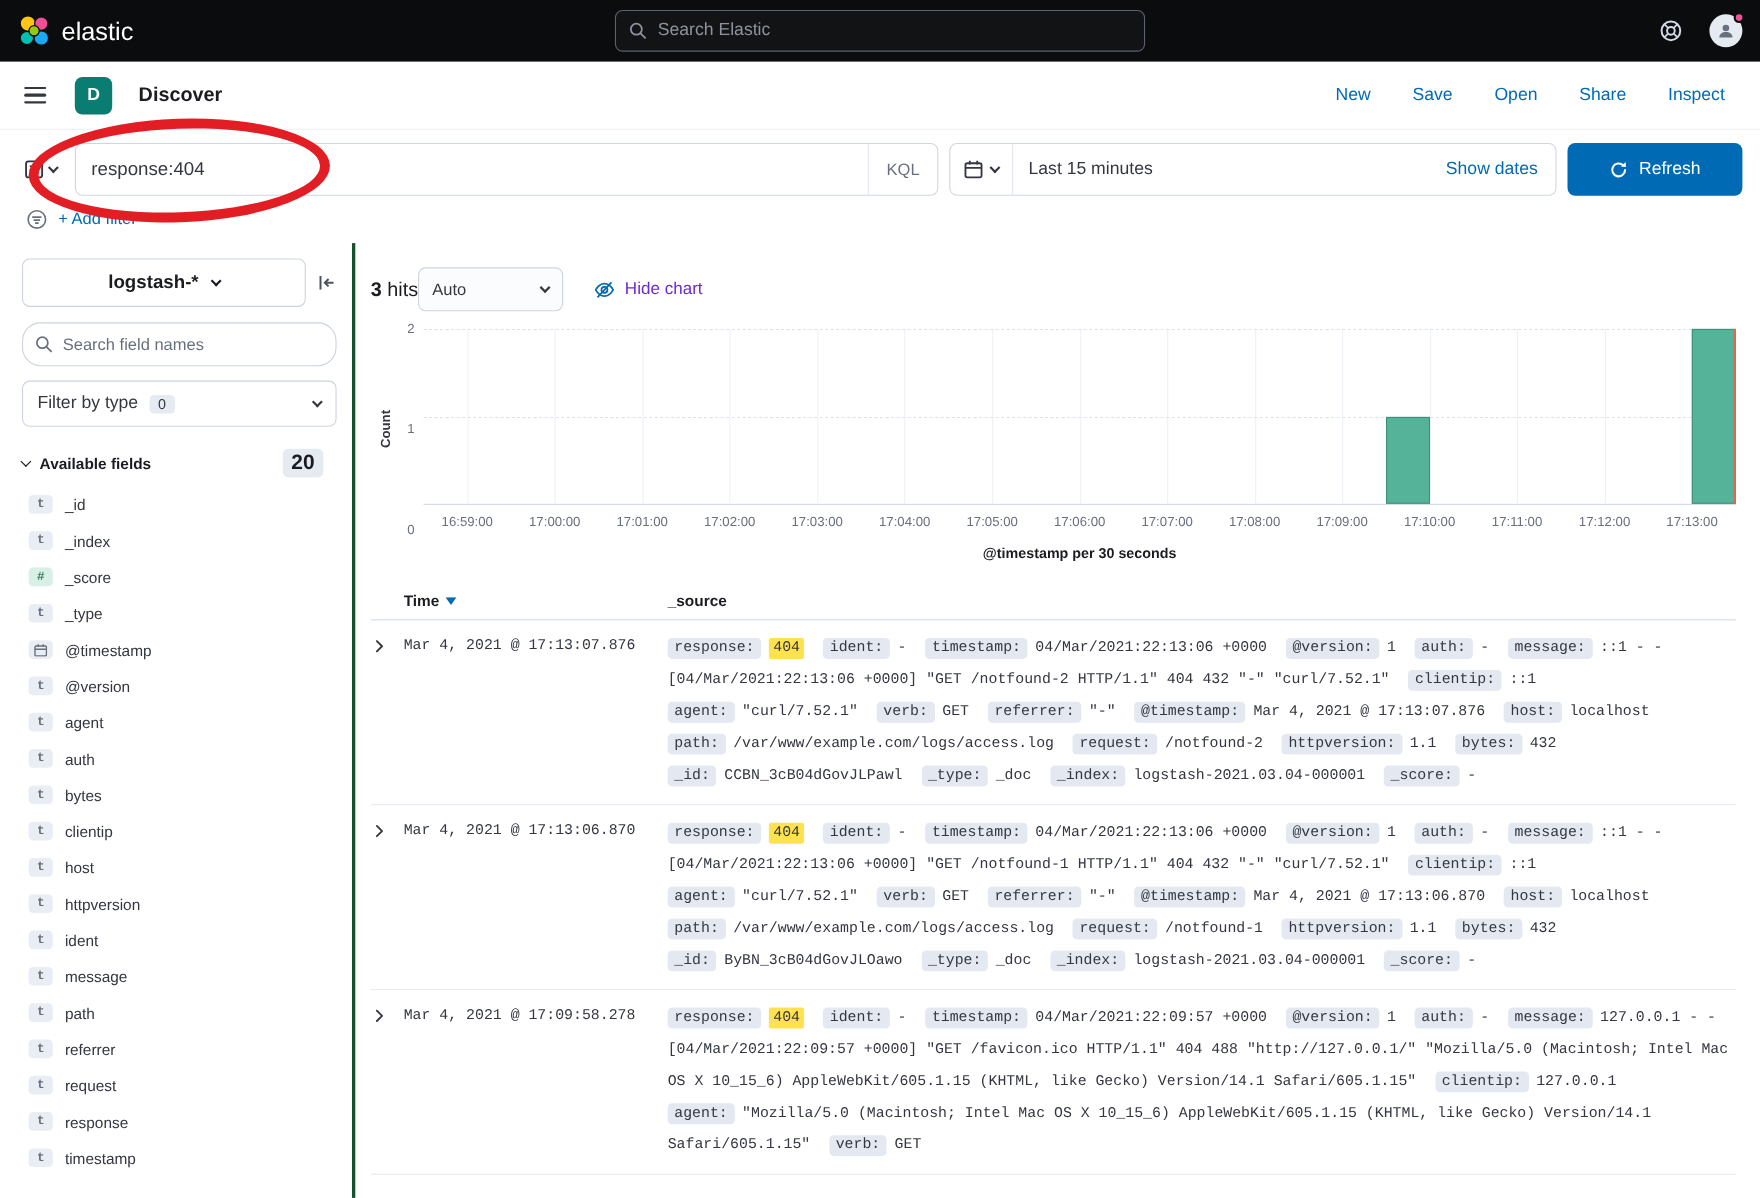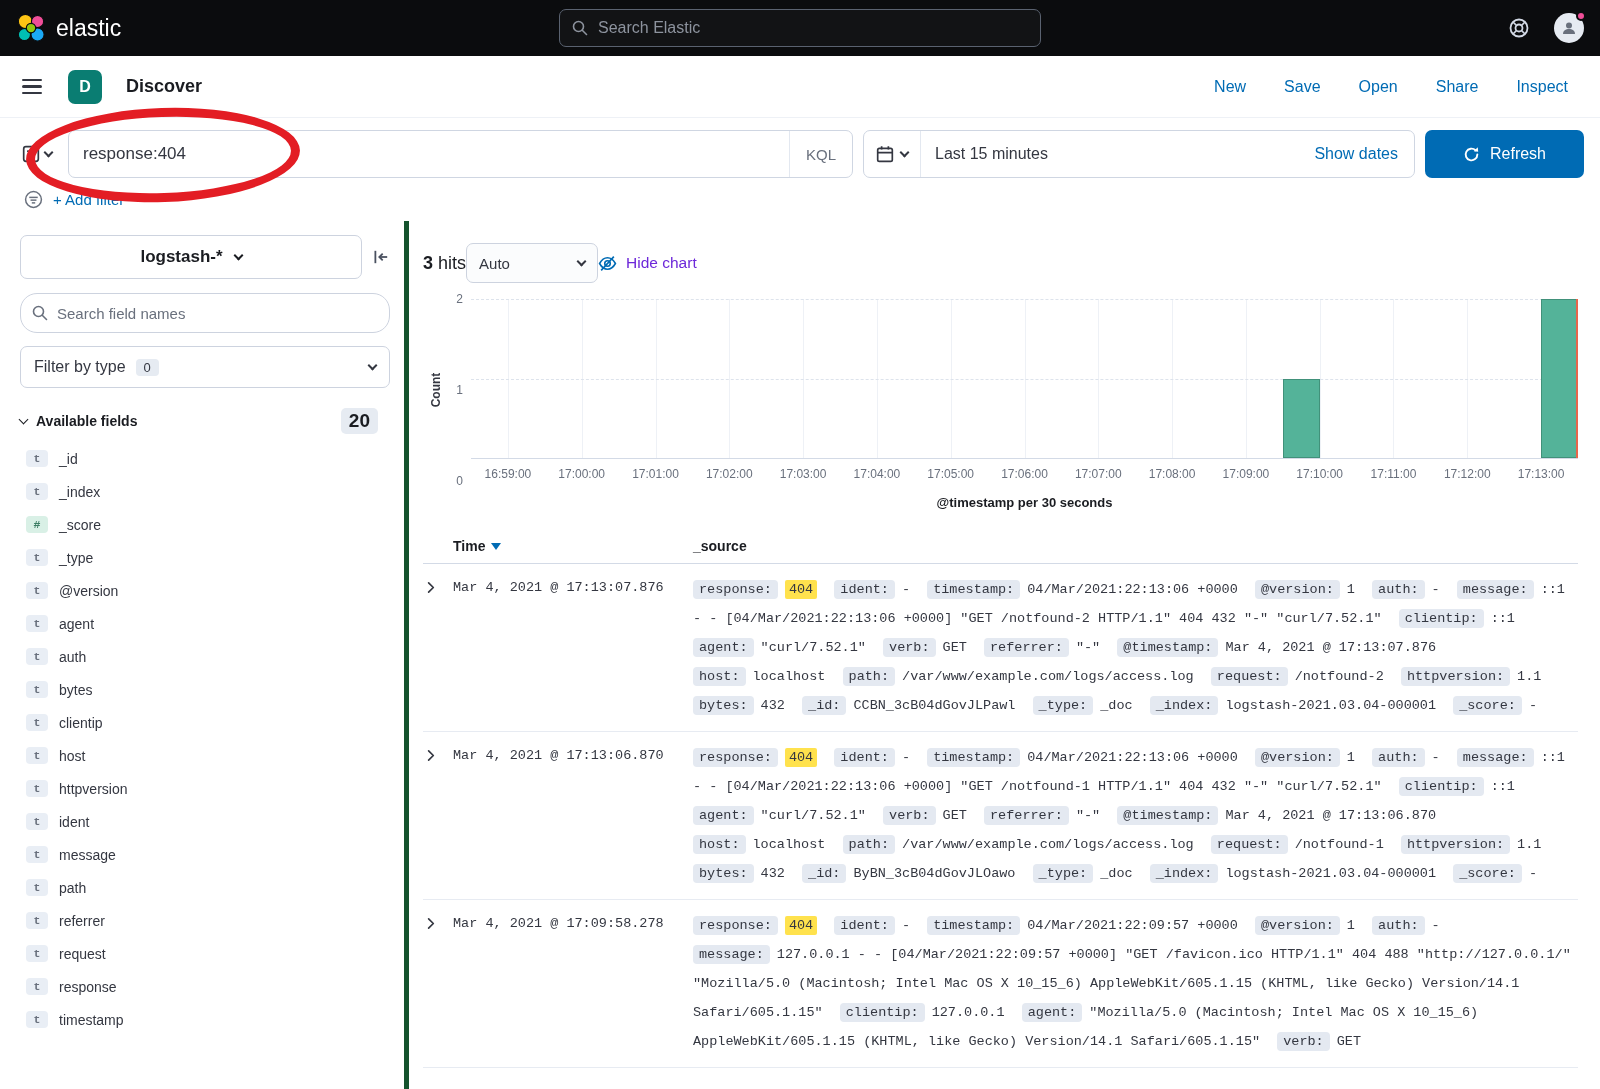--- a/index.html
+++ b/index.html
@@ -37,21 +37,21 @@
   .datepicker{width:552px;display:flex;border:1px solid #cfd6e2;border-radius:7px;overflow:hidden;background:#fff;}
   .dp-cal{display:flex;align-items:center;gap:7px;padding:0 12px;border-right:1px solid #e3e8f0;cursor:pointer;color:#343741;}
   .dp-text{flex:1;display:flex;align-items:center;padding:0 14px;font-size:16px;cursor:pointer;}
   .show-dates{display:flex;align-items:center;padding:0 16px;color:#006bb4;font-size:16px;font-weight:500;cursor:pointer;}
   .refresh{width:159px;background:#006bb4;color:#fff;border:none;border-radius:7px;display:flex;align-items:center;justify-content:center;gap:10px;font-size:16px;font-family:"Liberation Sans",sans-serif;cursor:pointer;}
   .filter-row{display:flex;align-items:center;gap:10px;padding:12px 0 12px 8px;}
   .add-filter{color:#006bb4;font-size:15px;cursor:pointer;}
 
   
   .content{flex:1;display:flex;overflow:hidden;}
-  .sidebar{width:409px;flex-shrink:0;border-right:5px solid #14532d;padding:14px 14px 0 20px;overflow:hidden;}
+  .sidebar{width:323px;flex-shrink:0;border-right:3px solid #14532d;padding:14px 14px 0 20px;overflow:hidden;}
   .index-row{display:flex;align-items:center;gap:10px;}
   .index-select{flex:1;height:44px;border:1px solid #cdd3df;border-radius:7px;display:flex;align-items:center;justify-content:center;gap:12px;font-size:17px;font-weight:700;color:#1a1c21;cursor:pointer;background:#fff;}
   .collapse-btn{color:#4a5160;cursor:pointer;display:inline-flex;}
   .field-search{margin-top:14px;height:40px;border:1px solid #cdd3df;border-radius:17px;display:flex;align-items:center;gap:9px;padding:0 11px;background:#fff;}
   .field-search input{border:none;outline:none;font-size:15px;width:100%;font-family:"Liberation Sans",sans-serif;color:#343741;}
   .field-search input::placeholder{color:#69707d;}
   .filter-type{margin-top:13px;height:42px;border:1px solid #cdd3df;border-radius:7px;display:flex;align-items:center;gap:10px;padding:0 13px;font-size:16px;cursor:pointer;background:#fff;}
   .pill{background:#e6ebf2;border-radius:4px;padding:1px 8px;font-size:13px;color:#343741;}
   .filter-type .chev{margin-left:auto;}
   .avail-row{margin-top:20px;display:flex;align-items:center;gap:9px;font-size:14px;font-weight:700;color:#1a1c21;cursor:pointer;}
@@ -61,21 +61,21 @@
   .ftype{width:22px;height:17px;border-radius:4px;background:#e9eef5;color:#69707d;font-size:11.5px;display:inline-flex;align-items:center;justify-content:center;font-weight:600;font-family:"Liberation Mono",monospace;flex-shrink:0;}
   .ftype-num{background:#d9f0e6;color:#3c7d64;}
   .ftype-date{background:#e9eef5;}
 
   
   .main{flex:1;min-width:0;padding:22px 22px 0 14px;overflow:hidden;}
   .hits-row{display:flex;align-items:center;}
   .hits{font-size:18px;color:#1a1c21;}
   .hits b{font-weight:700;}
   .range{flex:1;text-align:center;font-weight:600;font-size:15.5px;color:#343741;}
-  .interval{width:132px;height:40px;border:1px solid #cdd3df;background:#fbfcfd;border-radius:7px;display:flex;align-items:center;gap:8px;padding:0 12px;font-size:15px;cursor:pointer;}
+  .interval{width:132px;height:40px;border:1px solid #cdd3df;background:#fbfcfd;border-radius:7px;display:flex;align-items:center;gap:8px;padding:0 12px;font-size:15px;margin-right:28px;cursor:pointer;}
   .interval .chev{margin-left:auto;}
   .hide-chart{color:#6d28d9;font-size:15.5px;display:flex;gap:9px;align-items:center;cursor:pointer;white-space:nowrap;}
 
   .chart-flex{display:flex;margin-top:16px;}
   .yaxis{width:48px;position:relative;flex-shrink:0;}
   .count-label{position:absolute;top:50%;left:-4px;transform:translateY(-50%) rotate(-90deg);font-size:12px;font-weight:700;color:#343741;}
   .ylabels{position:absolute;top:0;bottom:0;right:8px;width:16px;}
   .ytick{position:absolute;right:0;font-size:12px;color:#69707d;transform:translateY(-50%);}
   .chart-right{flex:1;min-width:0;}
   .plot{height:160px;position:relative;border-bottom:1px solid #d3dae6;}
@@ -264,20 +264,31 @@
             <span class="ftype">t</span>
             <span class="fname">_index</span>
           </div>
           <div class="field-item">
             <span class="ftype ftype-num">#</span>
             <span class="fname">_score</span>
           </div>
           <div class="field-item">
             <span class="ftype">t</span>
             <span class="fname">_type</span>
+          </div>
+          <div class="field-item">
+            <span class="ftype ftype-date">
+              <svg width="12" height="12" viewBox="0 0 16 16">
+                <rect x="1" y="3" width="14" height="12" rx="1.5" fill="none" stroke="#69707d" stroke-width="1.8"></rect>
+                <line x1="1" y1="7" x2="15" y2="7" stroke="#69707d" stroke-width="1.8"></line>
+                <line x1="5" y1="1" x2="5" y2="4" stroke="#69707d" stroke-width="1.8"></line>
+                <line x1="11" y1="1" x2="11" y2="4" stroke="#69707d" stroke-width="1.8"></line>
+              </svg>
+            </span>
+            <span class="fname">@timestamp</span>
           </div>
           <div class="field-item">
             <span class="ftype">t</span>
             <span class="fname">@version</span>
           </div>
           <div class="field-item">
             <span class="ftype">t</span>
             <span class="fname">agent</span>
           </div>
           <div class="field-item">

